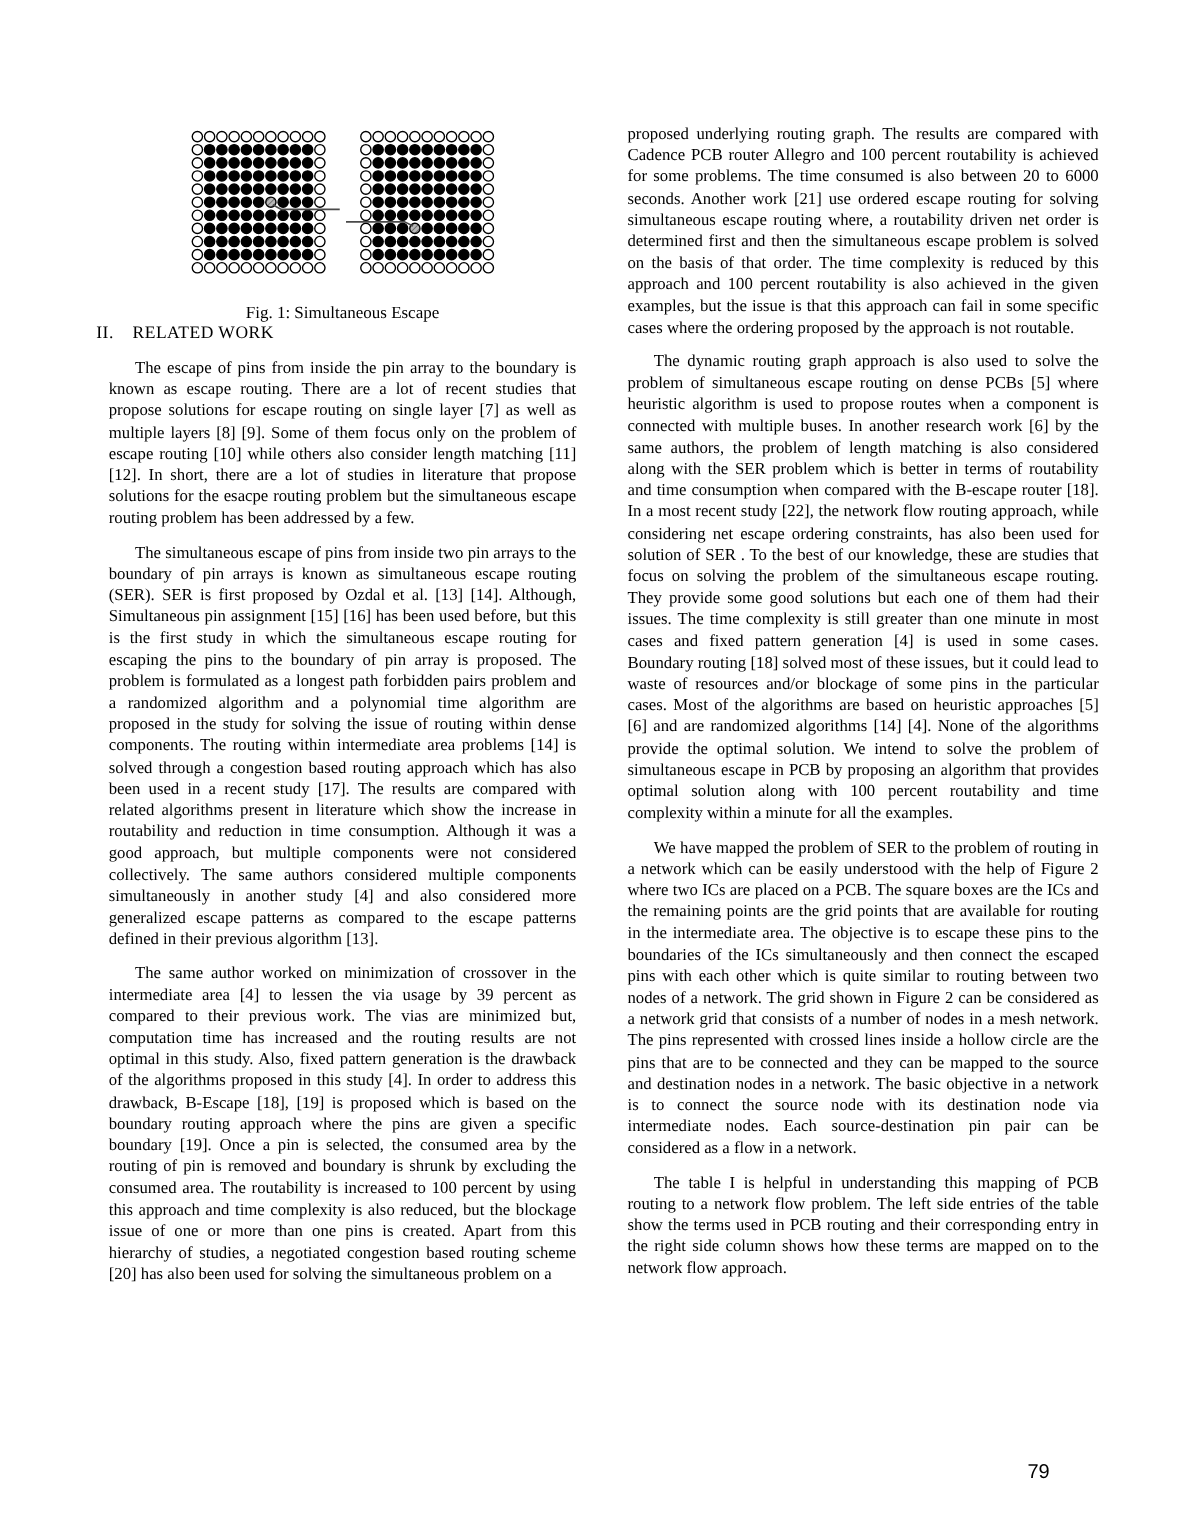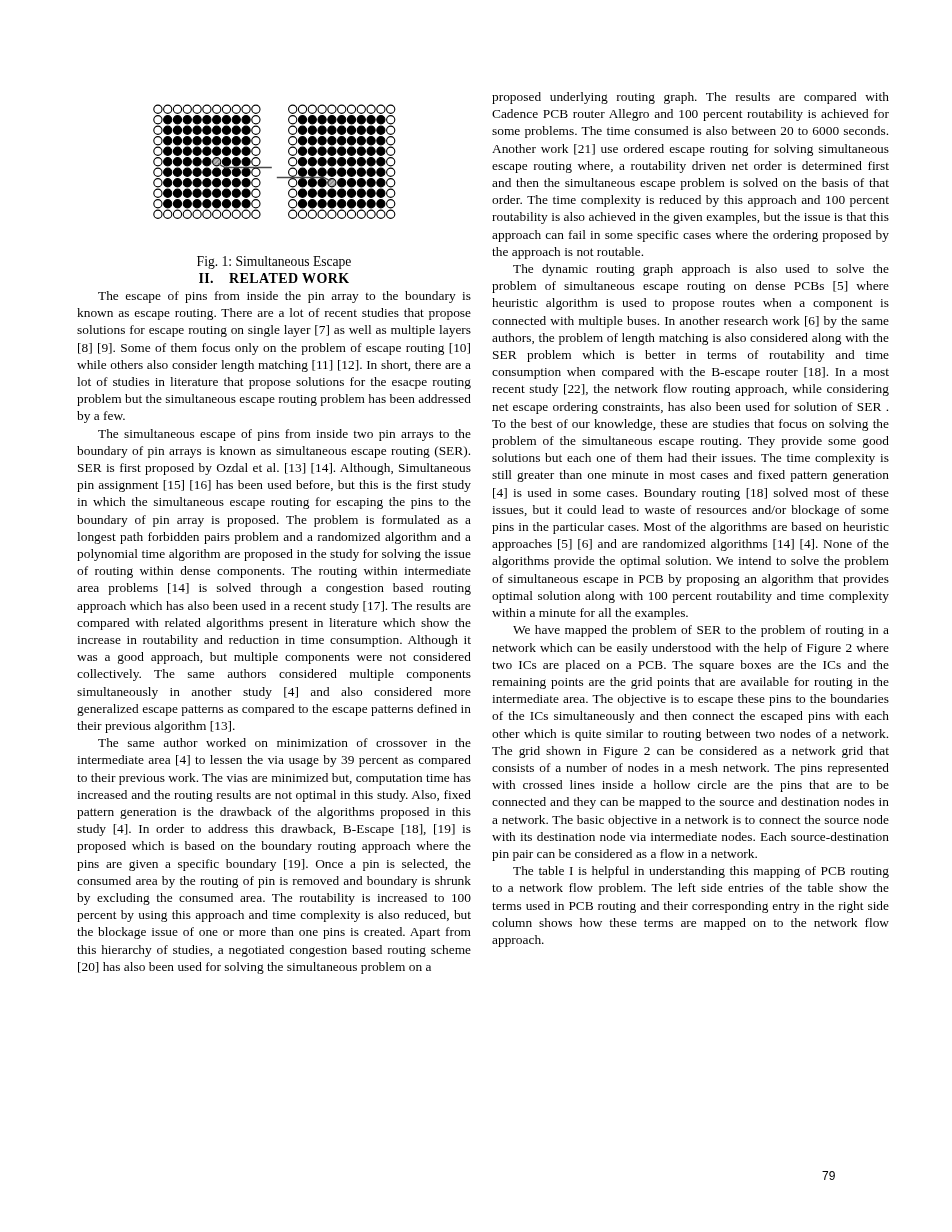--- a/index.html
+++ b/index.html
@@ -14,46 +14,46 @@
   }
   .col {
     position: absolute;
     top: 88px;
     font-size: 13.4px;
     line-height: 17.2px;
     text-align: justify;
   }
   .col-left  { left: 77px;  width: 394px; }
   .col-right { left: 492px; width: 397px; }
-  p { margin: 0; text-indent: 21px; }
+  p { margin: 10px; text-indent: 21px; }
   p.noindent { text-indent: 0; }
   figure { margin: 0; text-align: center; }
   .fig-canvas { margin-top: 15px; display: flex; justify-content: center; }
   figcaption {
-    margin-top: 32px;
+    margin-top: 20px;
     font-size: 13.6px;
     text-align: center;
   }
   h2.sec {
     margin: 0;
     font-size: 14px;
-    font-weight: bold;
-    text-align: center;
+    font-weight: normal;
+    text-align: left;
     letter-spacing: 0.4px;
     white-space: nowrap;
   }
   .sec-related { margin-top: 49px; margin-bottom: 12px; }
   .sec-network { margin-top: 41px; margin-bottom: 15px; }
   .sec-num { margin-right: 15px; }
   .pageno {
     position: absolute;
     left: 822px;
     top: 1169px;
     font-family: "Liberation Sans", sans-serif;
-    font-size: 12px;
+    font-size: 16px;
     color: #000;
   }
 </style>
 </head>
 <body>
 
 <div class="page">
 
   <div class="col col-left">
     <figure>

